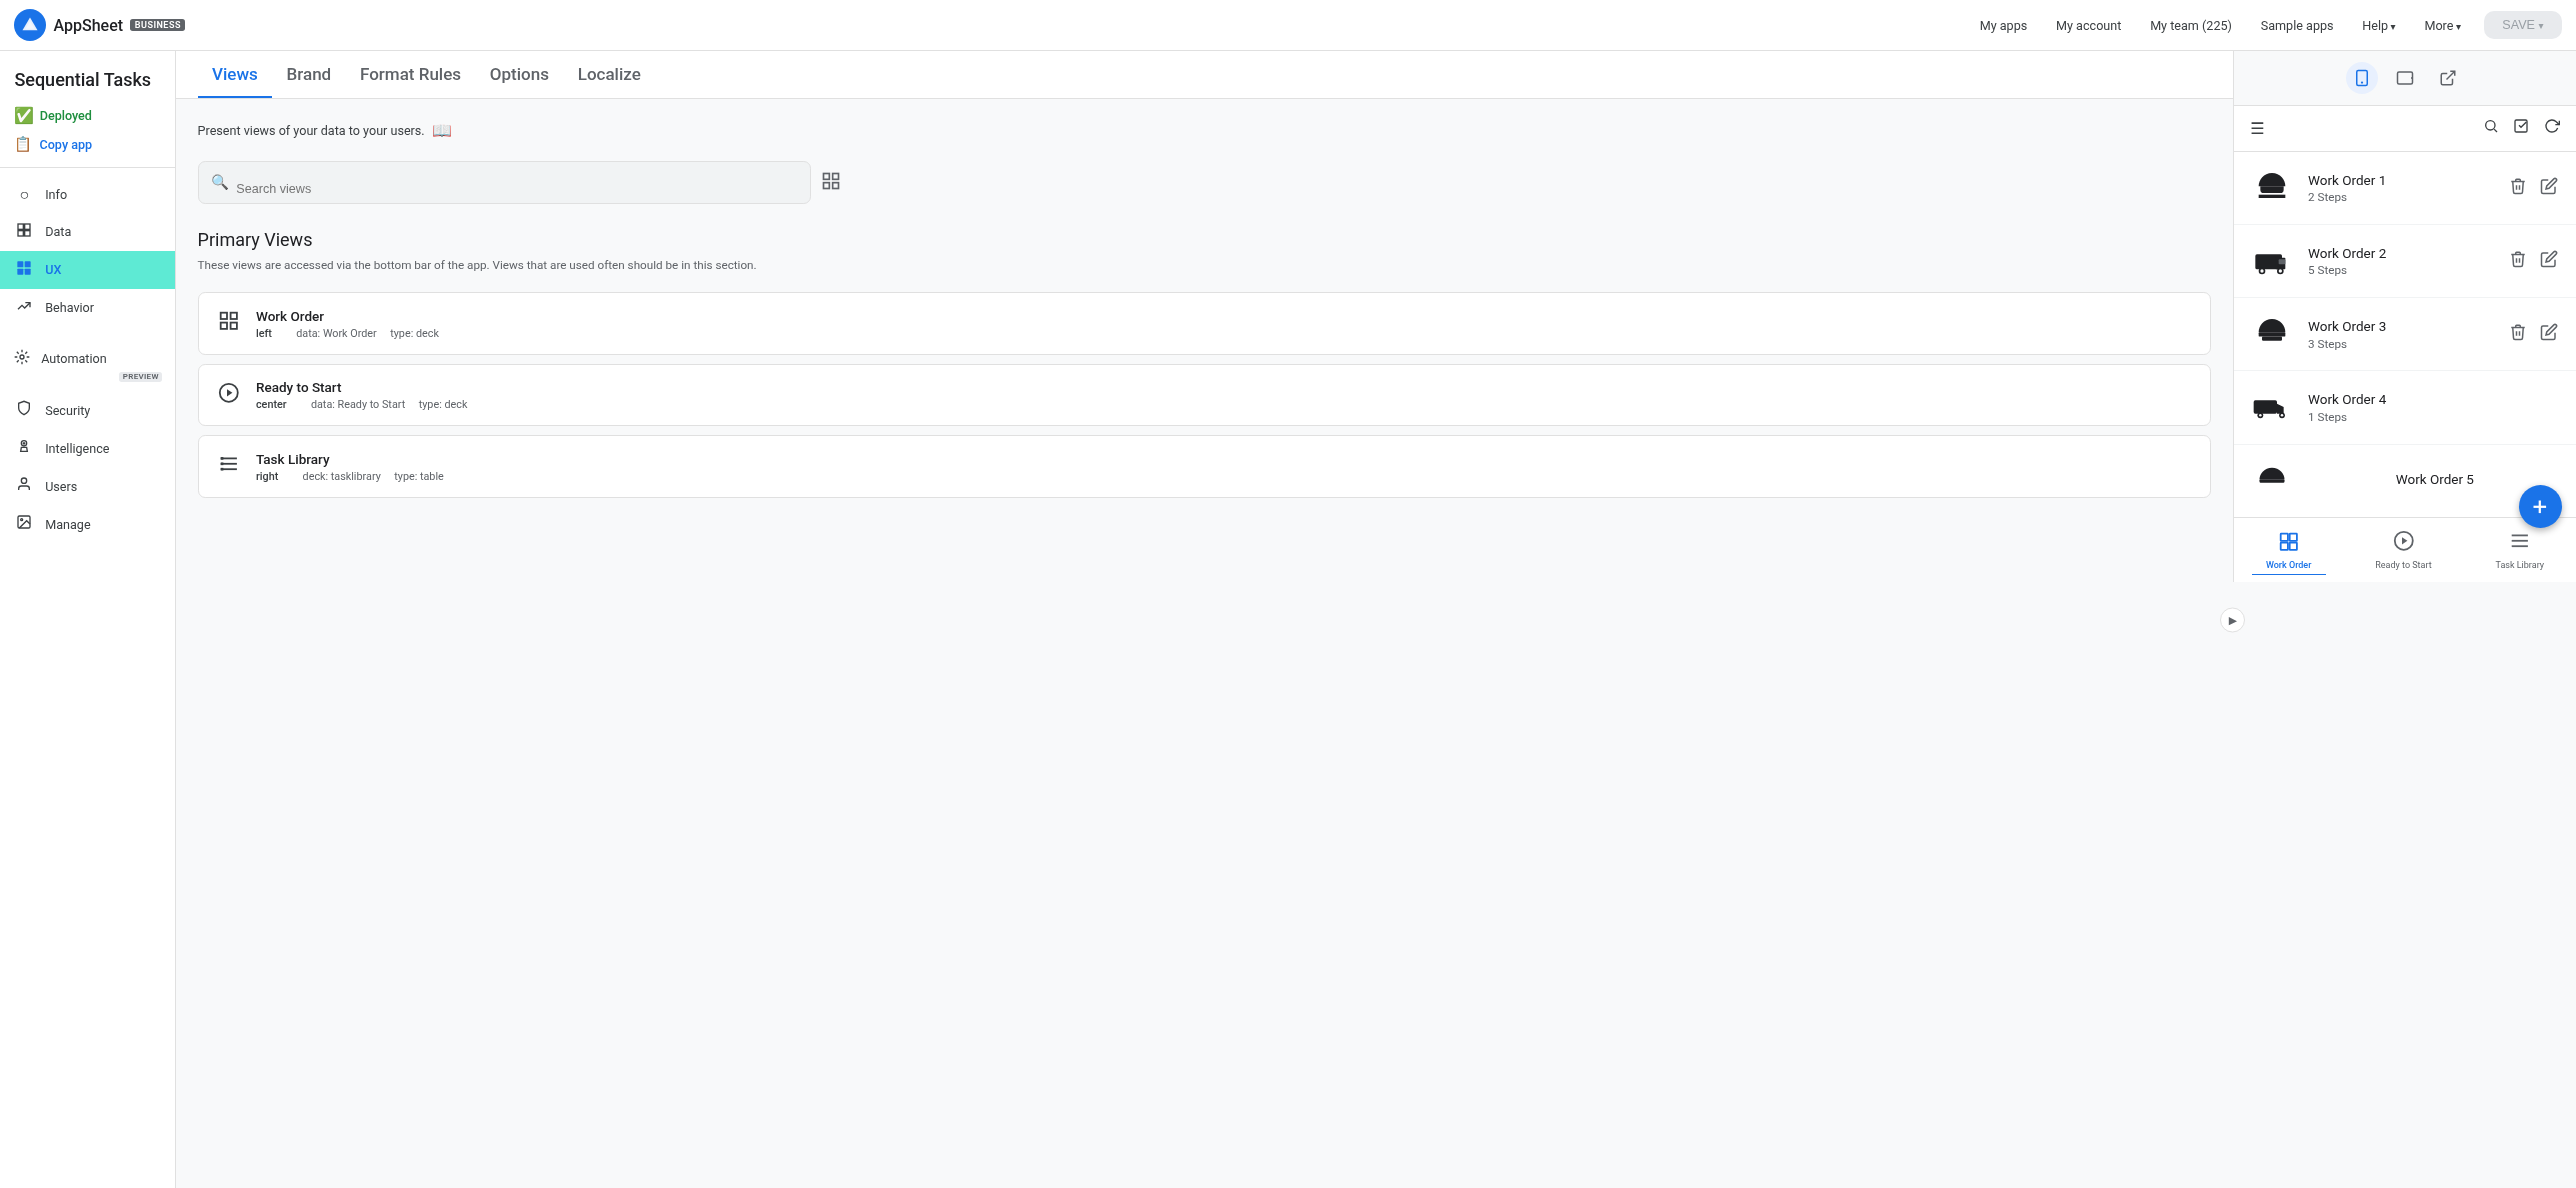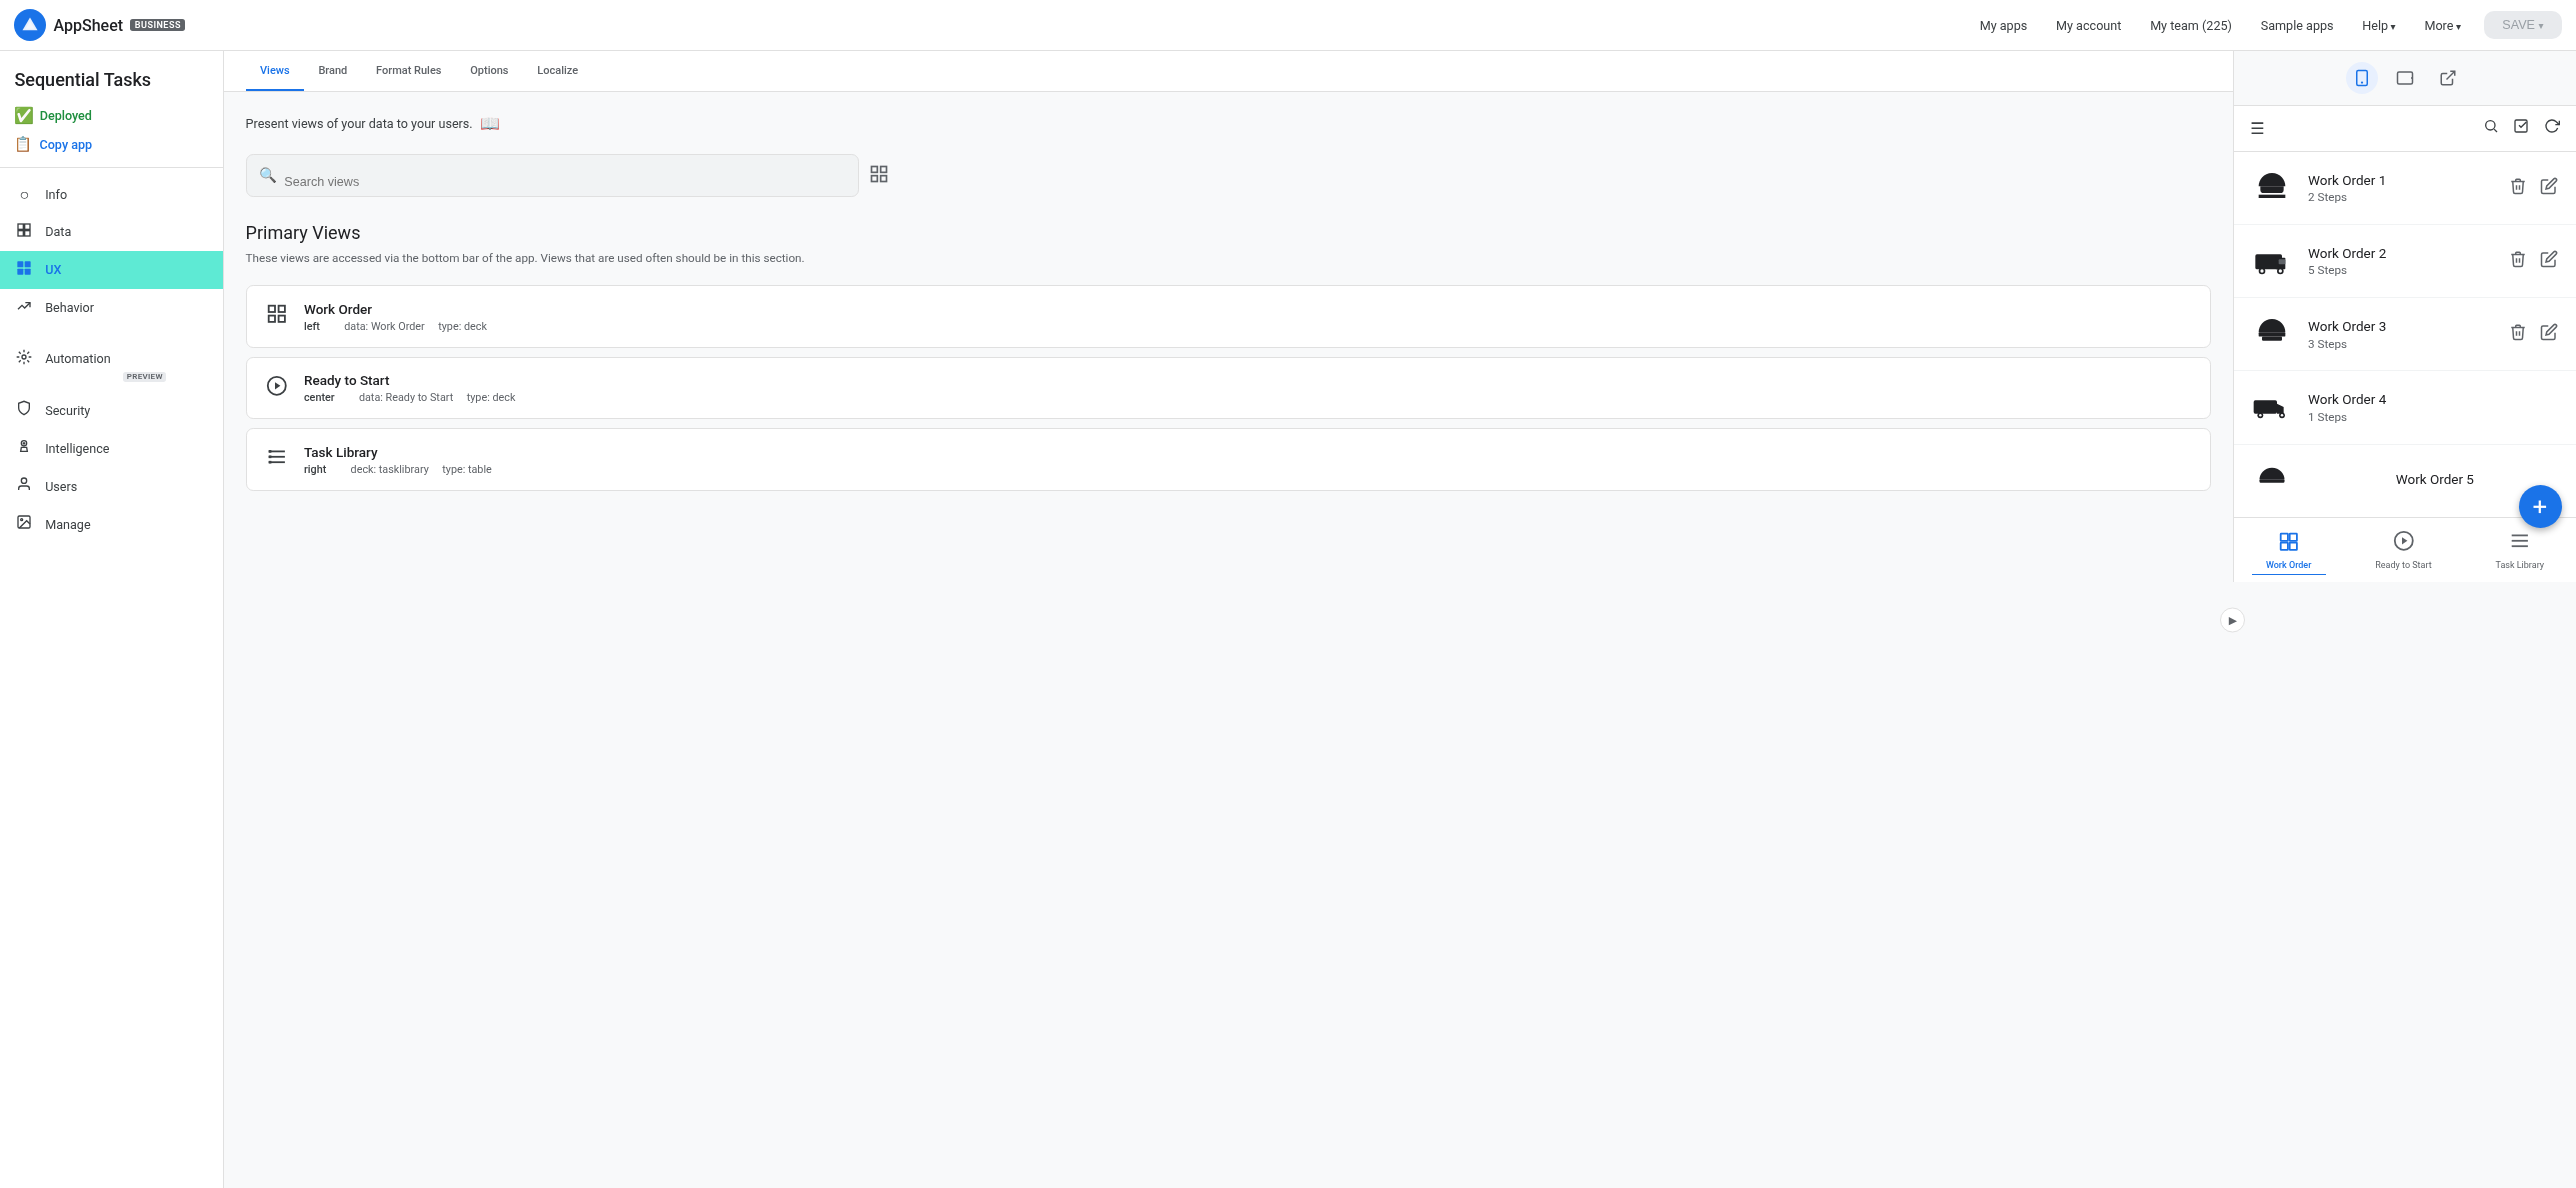--- a/index.html
+++ b/index.html
@@ -32,21 +32,21 @@
       background: #e8eaed; color: #9aa0a6; border: none; border-radius: 10px;
       cursor: not-allowed; display: flex; align-items: center; gap: 3.6px;
     }
     .save-btn .dropdown-arrow { font-size: 10px; }
 
     
     .main-layout { display: flex; height: calc(100vh - 51px); overflow: hidden; }
 
     
     .left-sidebar {
-      width: 224px; background: #fff; border-right: 0.9px solid #e0e0e0;
+      width: 176px; background: #fff; border-right: 0.9px solid #e0e0e0;
       display: flex; flex-direction: column; overflow-y: auto; flex-shrink: 0;
     }
     .app-title { padding: 18px 14.4px 10.8px; font-size: 18px; font-weight: 500; color: #202124; }
     .deployed-badge {
       display: flex; align-items: center; gap: 5.4px; padding: 5.4px 14.4px;
       color: #1e8e3e; font-size: 12.6px; font-weight: 500; cursor: pointer;
     }
     .deployed-badge .check-circle { color: #1e8e3e; font-size: 16px; }
     .copy-app-btn {
       display: flex; align-items: center; gap: 7.2px; padding: 5.4px 14.4px 10.8px;
@@ -69,21 +69,21 @@
 
     
     .main-content { flex: 1; display: flex; flex-direction: column; overflow: hidden; }
 
     
     .tab-bar {
       background: #fff; border-bottom: 0.9px solid #e0e0e0;
       display: flex; align-items: center; padding: 0 21.6px; gap: 0; flex-shrink: 0;
     }
     .tab-item {
-      padding: 12.6px 14.4px; font-size: 11px; color: #5f6368; cursor: pointer;
+      padding: 12.6px 14.4px; font-size: 17px; color: #5f6368; cursor: pointer;
       border-bottom: 2.7px solid transparent; white-space: nowrap; font-weight: 500;
     }
     .tab-item.active { color: #1a73e8; border-bottom-color: #1a73e8; }
 
     
     .content-area { flex: 1; overflow-y: auto; padding: 21.6px; }
     .content-description {
       display: flex; align-items: center; gap: 7.2px; font-size: 12.6px;
       color: #3c4043; margin-bottom: 21.6px;
     }

